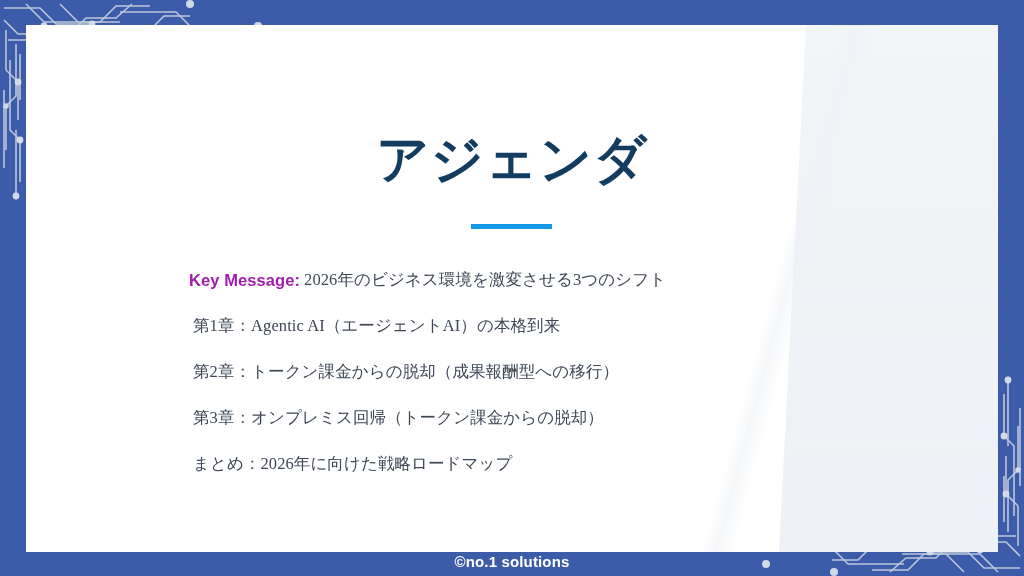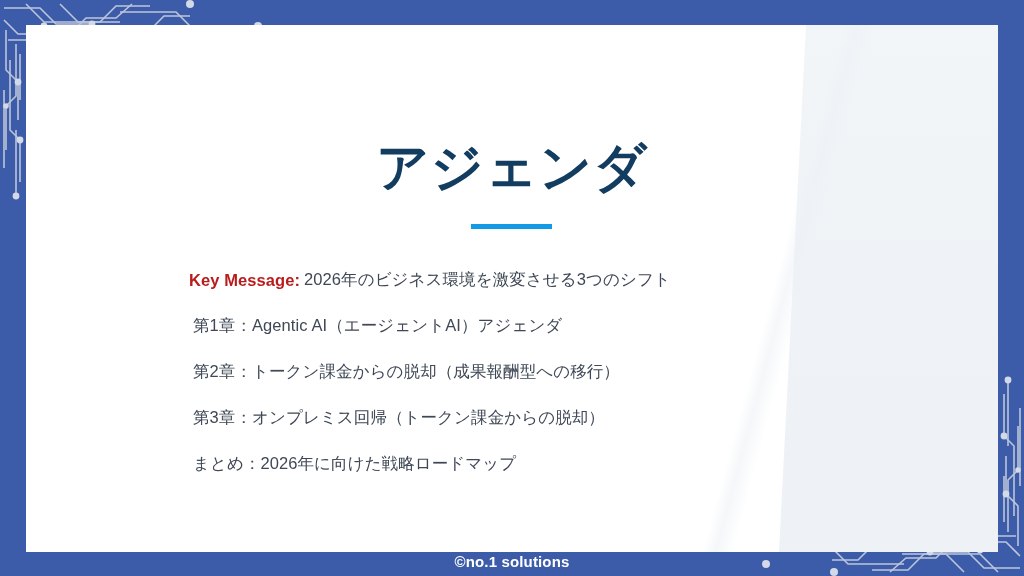--- a/index.html
+++ b/index.html
@@ -64,21 +64,21 @@
 
   
   .title-block {
     position: absolute;
     left: 0;
     top: 0;
     width: 972px;
     text-align: center;
   }
   .slide-title {
-    margin: 16px;
+    margin: 8px;
     position: absolute;
     top: 97px;
     left: 0;
     right: 0;
     font-size: 52px;
     line-height: 58px;
     font-weight: 700;
     letter-spacing: 0.02em;
     color: #123d60;
     font-family: "Liberation Sans", "DejaVu Sans", sans-serif;
@@ -106,25 +106,26 @@
     height: 46px;
     display: flex;
     align-items: center;
     font-size: 16.5px;
     color: #3f4856;
     white-space: nowrap;
     letter-spacing: 0.005em;
   }
   .agenda-item .lead {
     font-weight: 700;
-    color: #b91c1c;
+    color: #a21caf;
     margin-right: 4px;
   }
   .agenda-item .body {
     font-weight: 400;
+    font-family: Liberation Serif, serif;
   }
 
   
   .footer {
     position: absolute;
     left: 0;
     right: 0;
     bottom: 6px;
     text-align: center;
     font-size: 15px;
@@ -203,21 +204,21 @@
       <div class="title-accent"></div>
     </div>
 
     <ul class="agenda-list">
       <li class="agenda-item">
         <span class="lead">Key Message:</span>
         <span class="body">2026年のビジネス環境を激変させる3つのシフト</span>
       </li>
       <li class="agenda-item">
         <span class="lead"></span>
-        <span class="body">第1章：Agentic AI（エージェントAI）アジェンダ</span>
+        <span class="body">第1章：Agentic AI（エージェントAI）の本格到来</span>
       </li>
       <li class="agenda-item">
         <span class="lead"></span>
         <span class="body">第2章：トークン課金からの脱却（成果報酬型への移行）</span>
       </li>
       <li class="agenda-item">
         <span class="lead"></span>
         <span class="body">第3章：オンプレミス回帰（トークン課金からの脱却）</span>
       </li>
       <li class="agenda-item">

